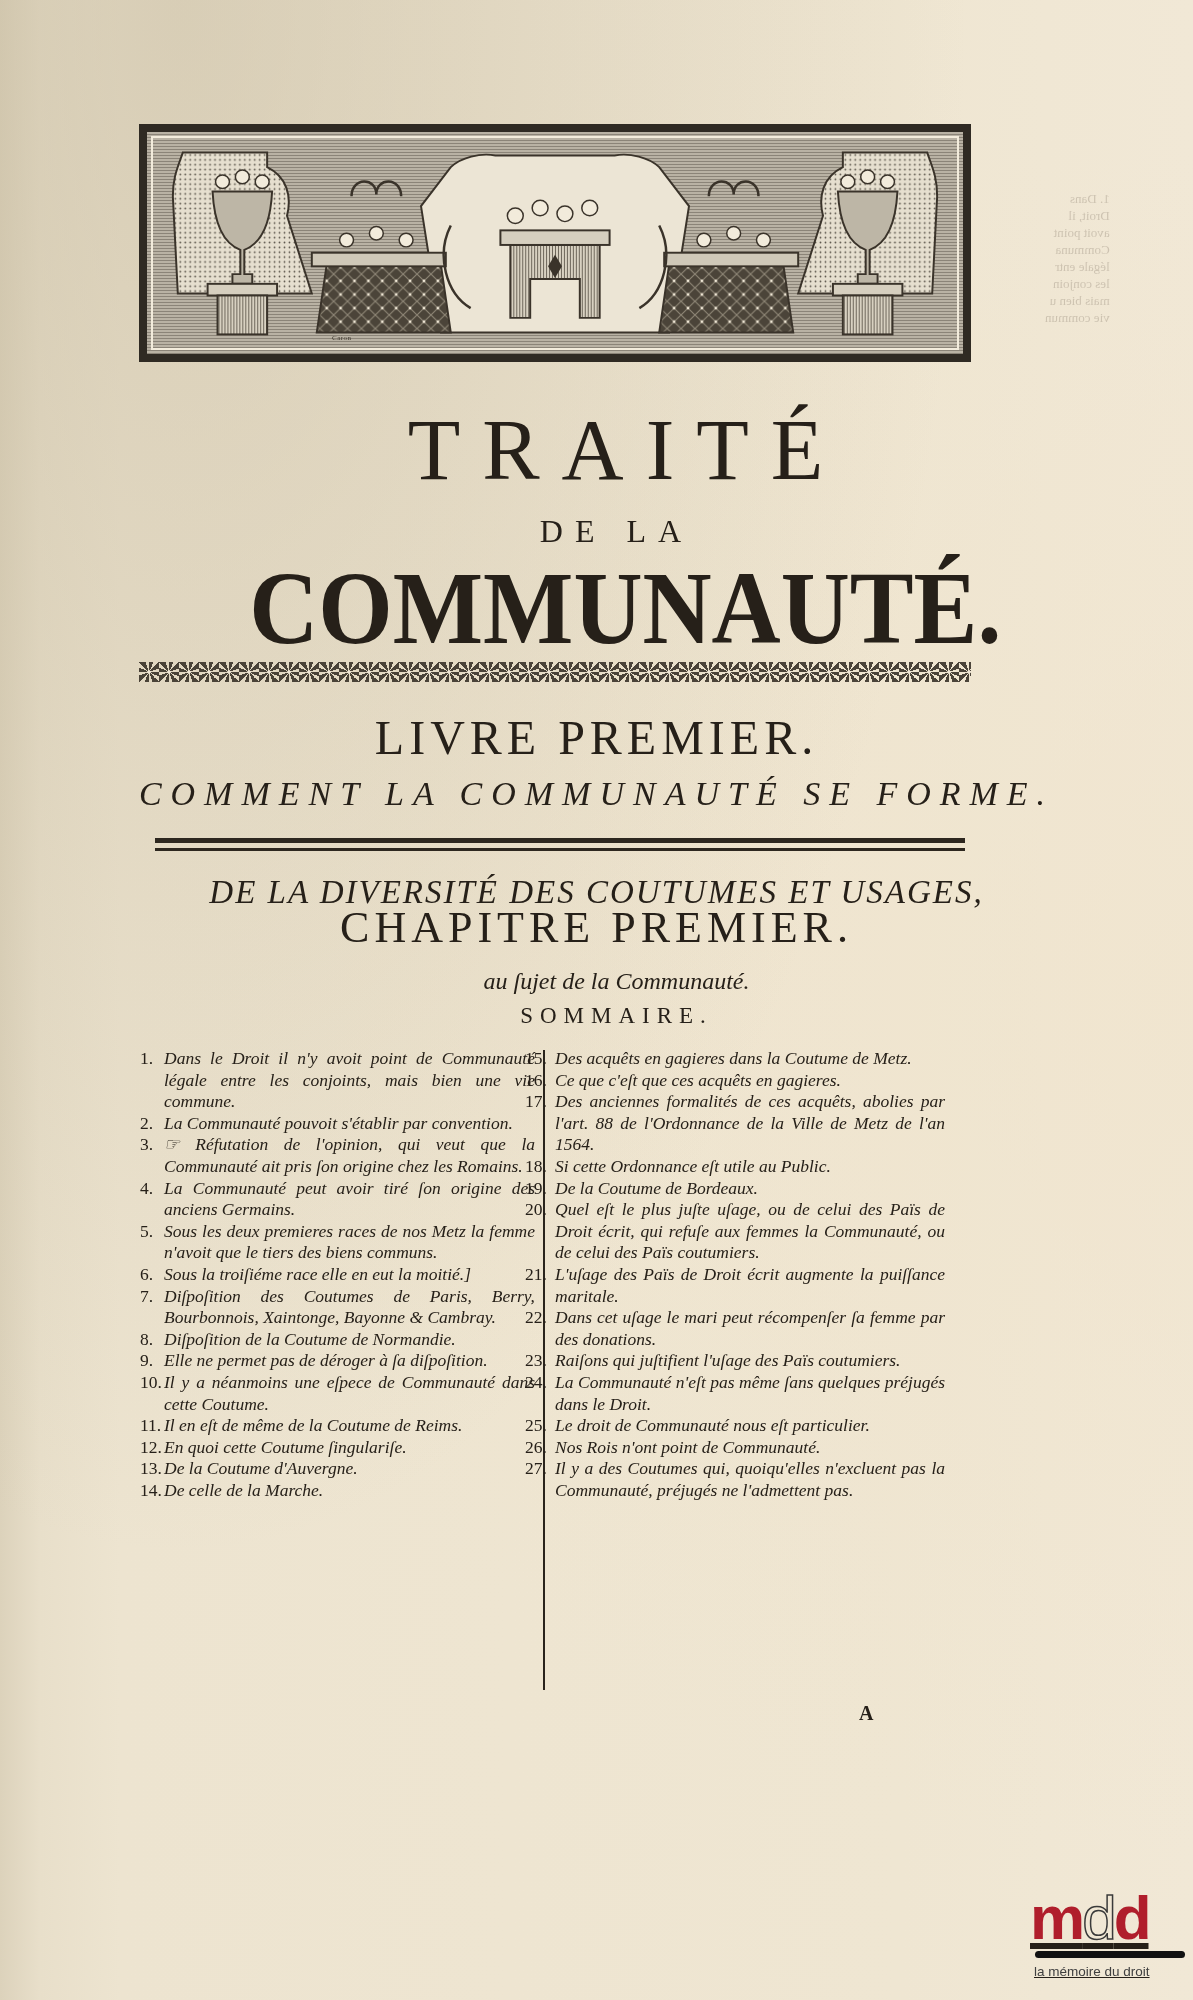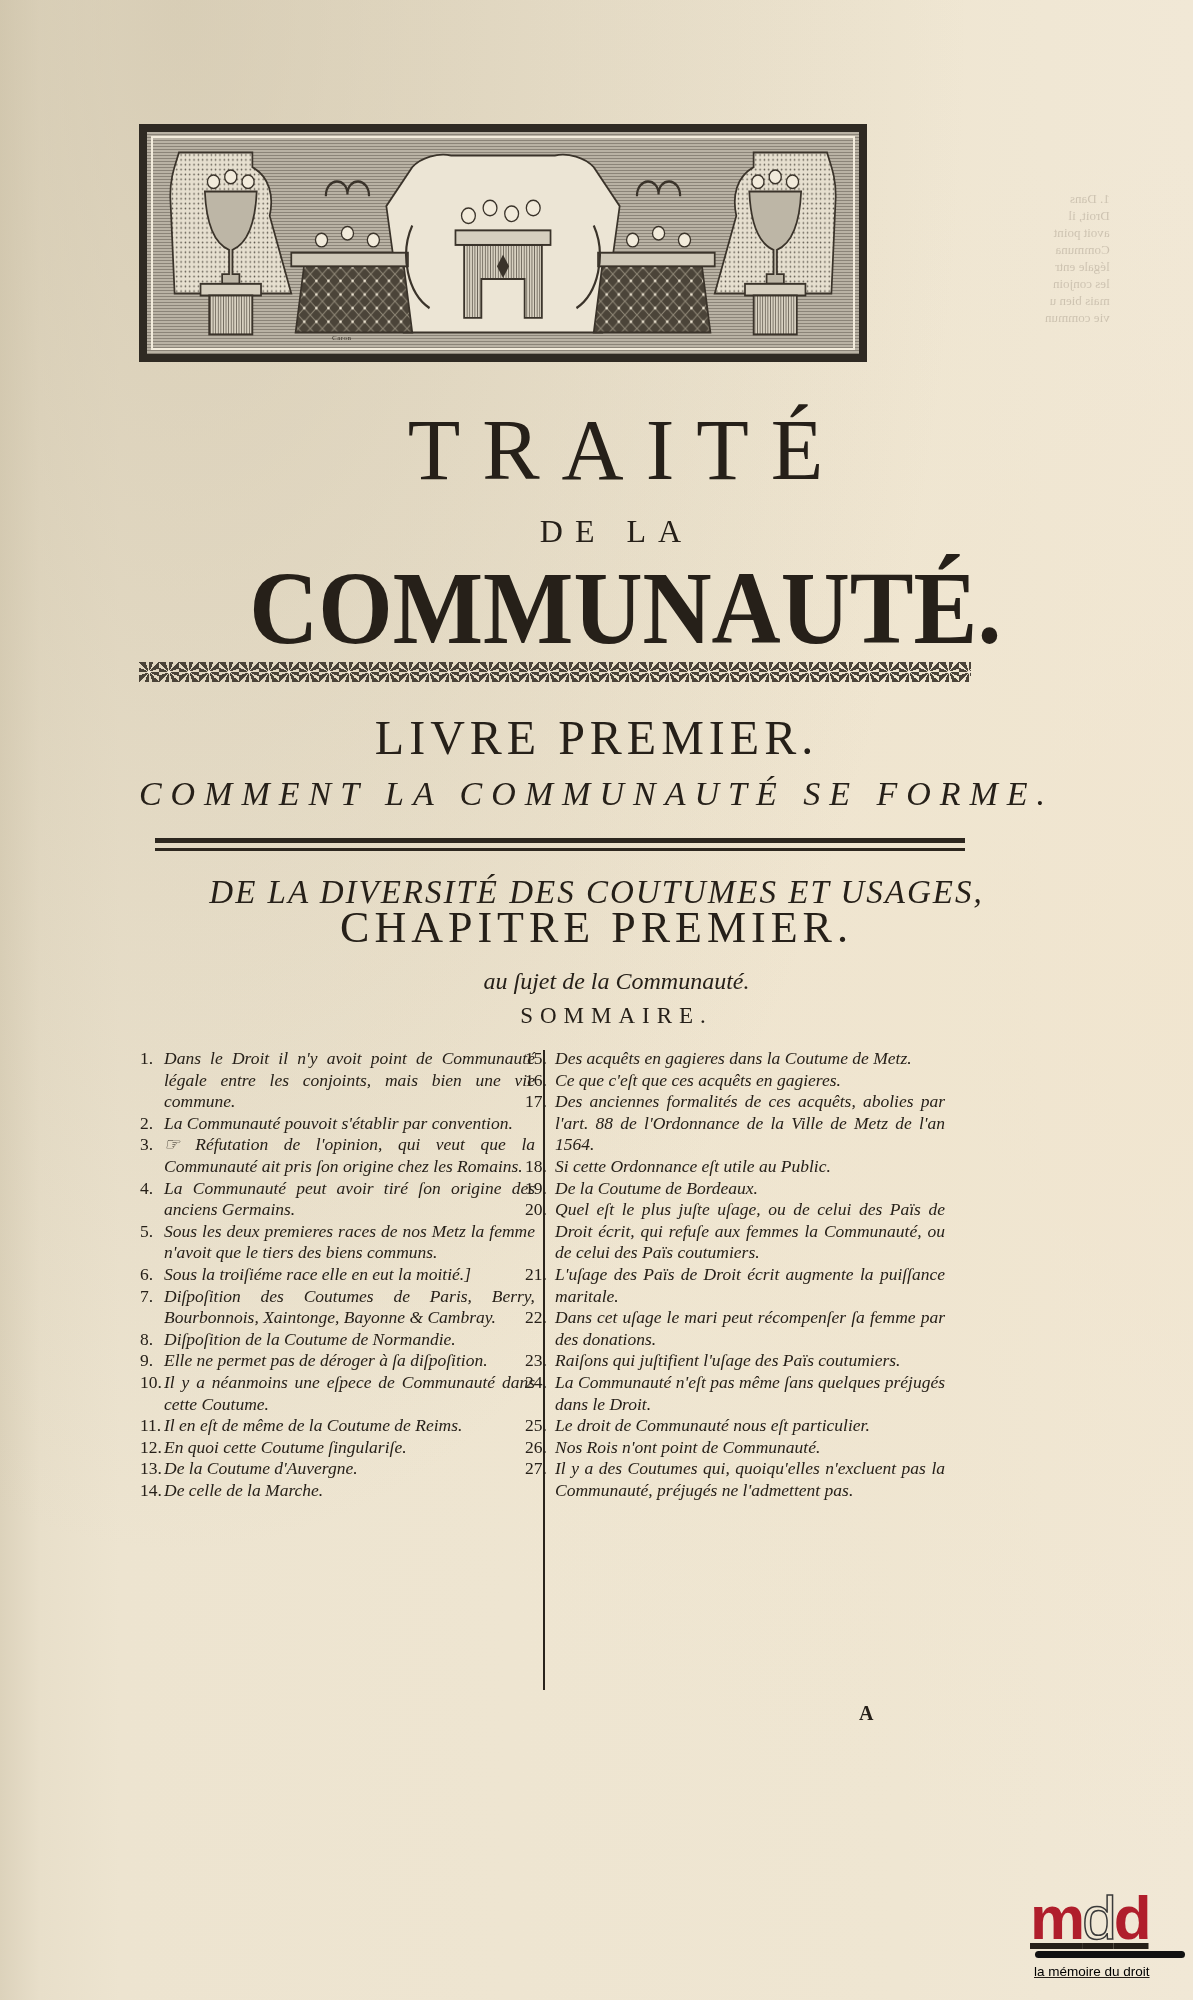--- a/index.html
+++ b/index.html
@@ -10,21 +10,21 @@
       radial-gradient(ellipse at 15% 0%, rgba(190,178,150,0.45), transparent 55%),
       radial-gradient(ellipse at 100% 50%, rgba(240,228,205,0.7), transparent 60%),
       linear-gradient(90deg, #dcd2bb 0px, #e8dfca 40px, #ede4d0 120px, #efe6d2 900px, #f1e8d6 1193px);
     font-family: "Liberation Serif", "DejaVu Serif", serif;
     color:#262019;
   }
   .page { position:absolute; left:0; top:0; width:1193px; height:2000px; }
 
   
   .headpiece {
-    position:absolute; left:139px; top:124px; width:728px; height:238px;
+    position:absolute; left:139px; top:124px; width:832px; height:238px;
     border:8px solid #2f2a23; box-sizing:border-box;
     background:
       repeating-linear-gradient(0deg, #8b8478 0 1px, #b9b2a4 1px 3px);
   }
   .headpiece .inner { position:absolute; inset:4px; border:2px solid #f3ecdc; }
   .headpiece svg { position:absolute; inset:6px; width:calc(100% - 12px); height:calc(100% - 12px); }
   .engraver { position:absolute; left:185px; top:202px; font-size:7px; color:#3a342b; font-family:"Liberation Serif", serif; letter-spacing:0.5px; }
 
   .title-main { position:absolute; left:0; width:1193px; text-align:center; }
   #t1 { top:400px; font-size:86px; letter-spacing:22px; padding-left:30px; font-weight:normal; }
@@ -63,21 +63,21 @@
   .signature { position:absolute; left:859px; top:1702px; font-size:20px; font-weight:bold; }
 
   
   .bleed { position:absolute; left:1045px; top:190px; font-size:13px; color:rgba(80,70,55,0.22); line-height:17px; transform:scaleX(-1); }
 
   
   .logo { position:absolute; left:1030px; top:1890px; width:160px;text-decoration:underline; }
   .logo .letters { font-family:"Liberation Sans", sans-serif; font-size:62px; font-weight:bold; color:#b01e2c; letter-spacing:-3px; line-height:56px; height:58px; }
   .logo .letters .hollow { color:transparent; -webkit-text-stroke:1.5px #3a3a3a; font-weight:normal; }
   .logo .bar { width:150px; height:7px; background:#111; border-radius:4px; margin:3px 0 6px 5px; }
-  .logo .tag { font-family:"Liberation Sans", sans-serif; font-size:13.5px; color:#000000; padding-left:4px; }
+  .logo .tag { font-family:"Liberation Sans", sans-serif; font-size:13.5px; color:#404040; padding-left:4px; }
 </style>
 </head>
 <body>
 
 <div class="page">
 
   <div class="bleed">
     1. Dans<br>Droit, il<br>avoit point<br>Communa<br>légale entr<br>les conjoin<br>mais bien u<br>vie commun
   </div>
 

